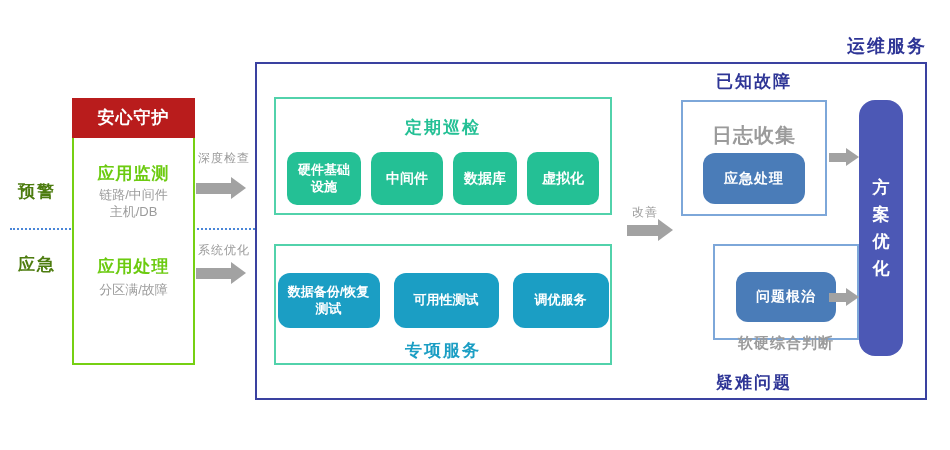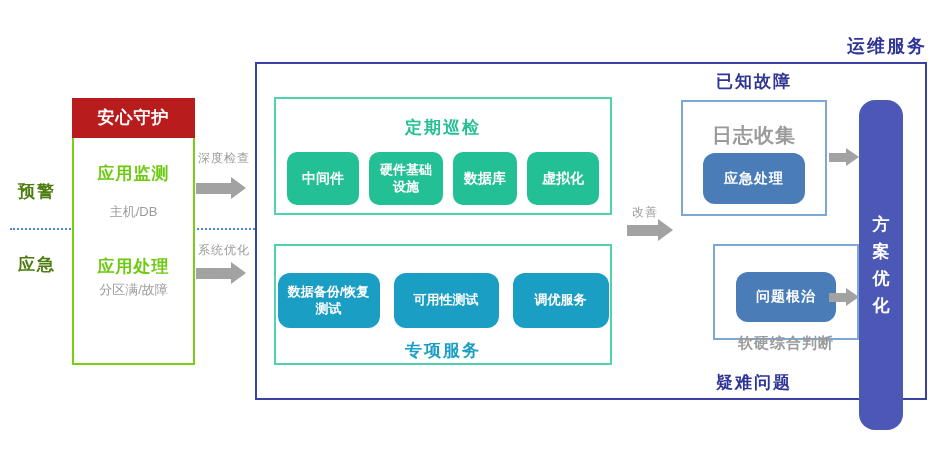--- a/index.html
+++ b/index.html
@@ -57,20 +57,21 @@
 <div id="stage">
 
   <div class="abs side-label" style="left:18px;top:180px;width:50px;">预警</div>
   <div class="abs side-label" style="left:18px;top:253px;width:50px;">应急</div>
 
   <div class="abs dotted-line" style="left:10px;top:228px;width:616px;"></div>
 
   <div class="abs guard-panel">
     <div class="guard-header">安心守护</div>
     <div class="guard-title" style="top:62px;">应用监测</div>
+    <div class="guard-sub" style="top:86px;">链路/中间件</div>
     <div class="guard-sub" style="top:103px;">主机/DB</div>
     <div class="guard-title" style="top:155px;">应用处理</div>
     <div class="guard-sub" style="top:181px;">分区满/故障</div>
   </div>
 
   <div class="abs flow-label" style="left:198px;top:150px;width:60px;">深度检查</div>
   <div class="abs barrow" style="left:196px;top:177px;width:50px;height:22px;">
     <div class="shaft" style="height:11px;"></div>
     <div class="head"></div>
   </div>
@@ -79,22 +80,22 @@
     <div class="shaft" style="height:11px;"></div>
     <div class="head"></div>
   </div>
 
   <div class="abs main-title">运维服务</div>
   <div class="abs main-box"></div>
 
   <div class="abs green-section" style="left:274px;top:97px;width:338px;height:118px;">
     <div class="ctr sec-title-green" style="margin-top:17px;">定期巡检</div>
     <div class="chip-row" style="margin-top:13px;gap:10px;">
+      <div class="chip emerald wrap" style="width:74px;height:53px;padding:2px 6px;">硬件基础设施</div>
       <div class="chip emerald" style="width:72px;height:53px;">中间件</div>
-      <div class="chip emerald wrap" style="width:74px;height:53px;padding:2px 6px;">硬件基础设施</div>
       <div class="chip emerald" style="width:64px;height:53px;">数据库</div>
       <div class="chip emerald" style="width:72px;height:53px;">虚拟化</div>
     </div>
   </div>
 
   <div class="abs green-section" style="left:274px;top:244px;width:338px;height:121px;">
     <div class="chip-row" style="margin-top:27px;gap:14px;">
       <div class="chip teal" style="width:102px;height:55px;padding:2px 8px;">数据备份/恢复测试</div>
       <div class="chip teal" style="width:105px;height:55px;">可用性测试</div>
       <div class="chip teal" style="width:96px;height:55px;">调优服务</div>
@@ -122,17 +123,17 @@
 
   <div class="abs barrow small" style="left:829px;top:148px;width:30px;height:18px;">
     <div class="shaft" style="height:9px;"></div>
     <div class="head"></div>
   </div>
   <div class="abs barrow small" style="left:829px;top:288px;width:30px;height:18px;">
     <div class="shaft" style="height:9px;"></div>
     <div class="head"></div>
   </div>
 
-  <div class="abs solution-box" style="left:859px;top:100px;width:44px;height:330px;">
+  <div class="abs solution-box" style="left:859px;top:100px;width:44px;height:256px;">
     <div class="solution-text">方案优化</div>
   </div>
 
 </div>
 
 </body></html>

